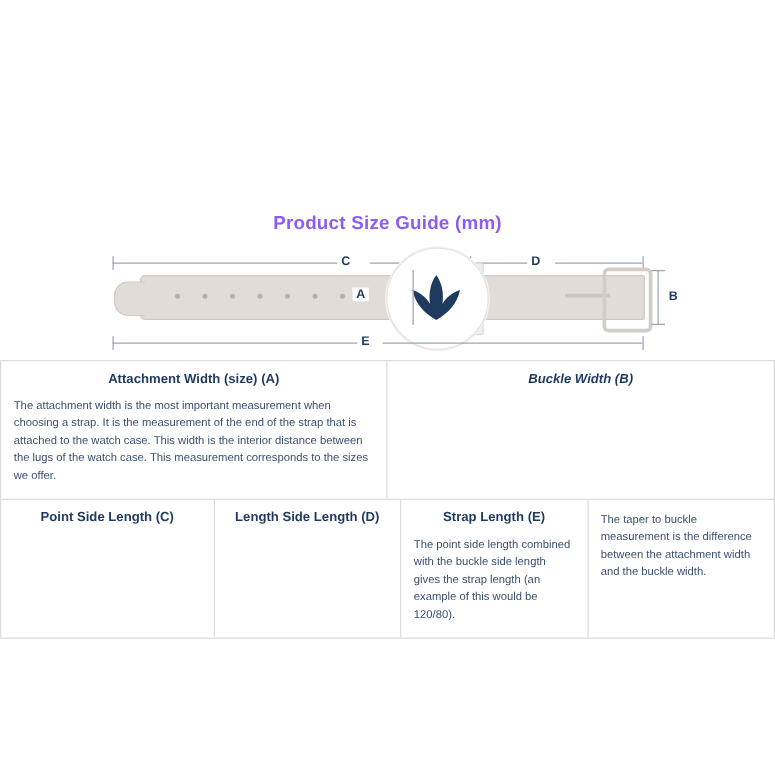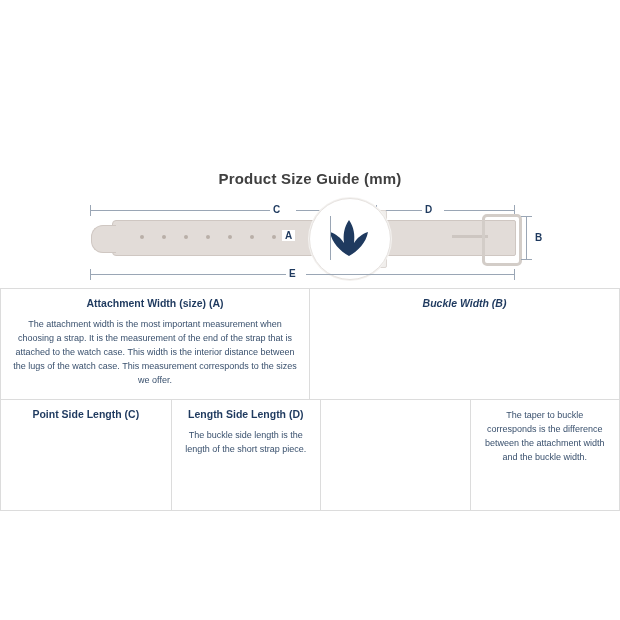--- a/index.html
+++ b/index.html
@@ -23,21 +23,21 @@
 
   
   .title {
     position: absolute;
     top: 170px;
     left: 0;
     width: 620px;
     text-align: center;
     font-size: 15px;
     font-weight: bold;
-    color: #404040;
+    color: #8b5cf6;
     letter-spacing: 0.2px;
   }
 
   
   .diagram {
     position: absolute;
     top: 192px;
     left: 84px;
     width: 452px;
     height: 96px;
@@ -192,21 +192,21 @@
     font-size: 10.5px;
     font-weight: bold;
     text-align: center;
     color: #1f3a5f;
     margin-bottom: 8px;
   }
   .cell .bd {
     font-size: 9px;
     line-height: 14px;
     color: #39506d;
-    text-align: center;
+    text-align: left;
   }
 
   .r1 .c1 { width: 310px; border-left: 1px solid #dcdcdc; }
   .r1 .c2 { width: 310px; border-right: 1px solid #dcdcdc; font-style: italic; }
 
   .r2 .c1 { width: 178px; border-left: 1px solid #dcdcdc; }
   .r2 .c2 { width: 155px; }
   .r2 .c3 { width: 155px; }
   .r2 .c4 { width: 155px; border-right: 1px solid #dcdcdc; }
   .r2 .cell { min-height: 110px; }
@@ -281,23 +281,24 @@
         <div class="hd">Buckle Width (B)</div>
       </div>
     </div>
 
     <div class="row r2">
       <div class="cell c1">
         <div class="hd">Point Side Length (C)</div>
       </div>
       <div class="cell c2">
         <div class="hd">Length Side Length (D)</div>
-        <div class="bd">The buckle side length is the length of the short strap piece.</div>
       </div>
       <div class="cell c3">
+        <div class="hd">Strap Length (E)</div>
+        <div class="bd">The point side length combined with the buckle side length gives the strap length (an example of this would be 120/80).</div>
       </div>
       <div class="cell c4">
-        <div class="bd">The taper to buckle corresponds is the difference between the attachment width and the buckle width.</div>
+        <div class="bd">The taper to buckle measurement is the difference between the attachment width and the buckle width.</div>
       </div>
     </div>
 
   </div>
 </div>
 
 </body></html>

